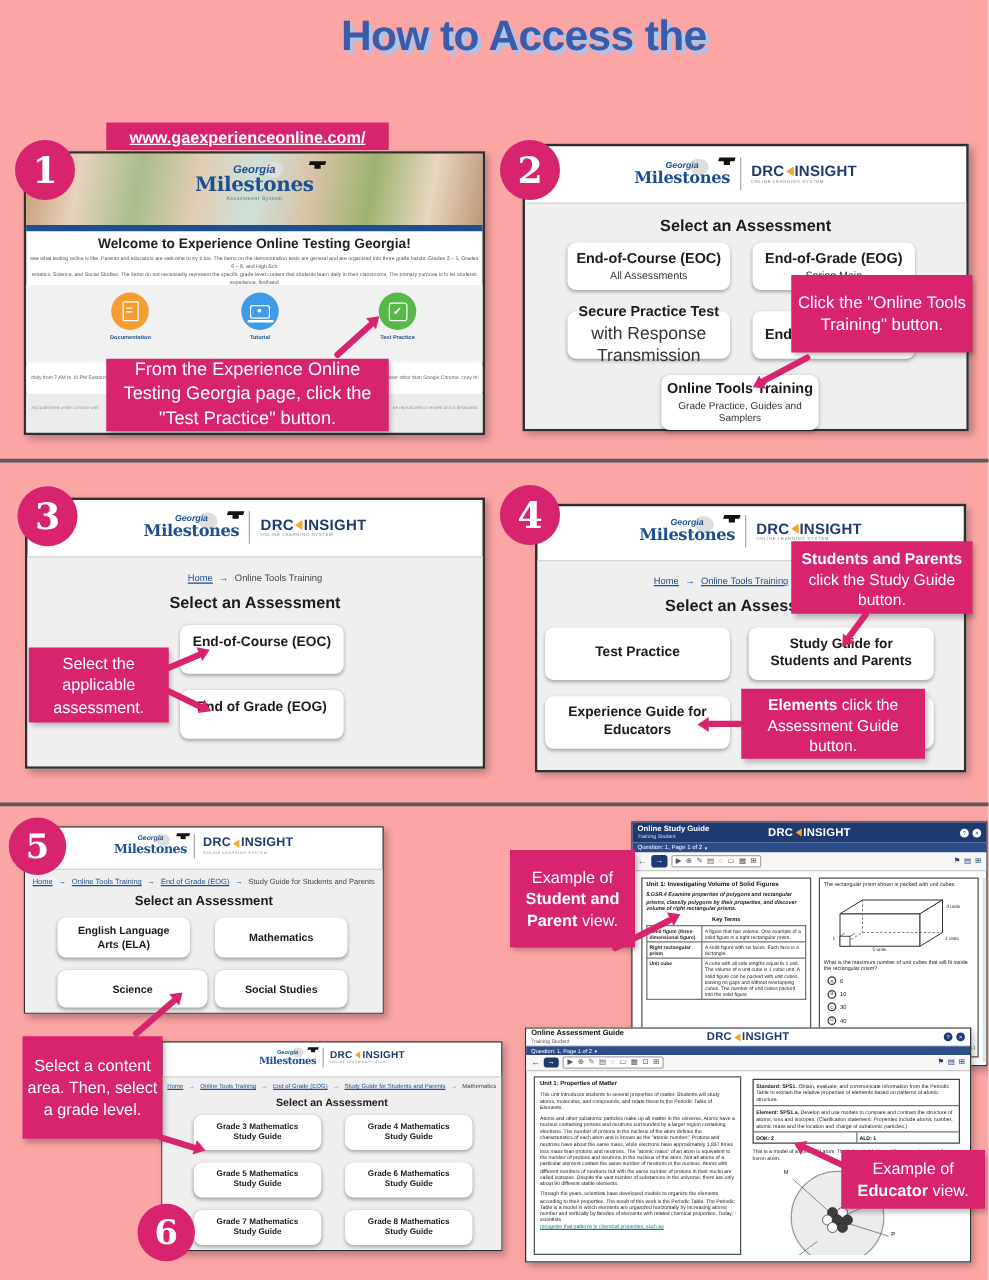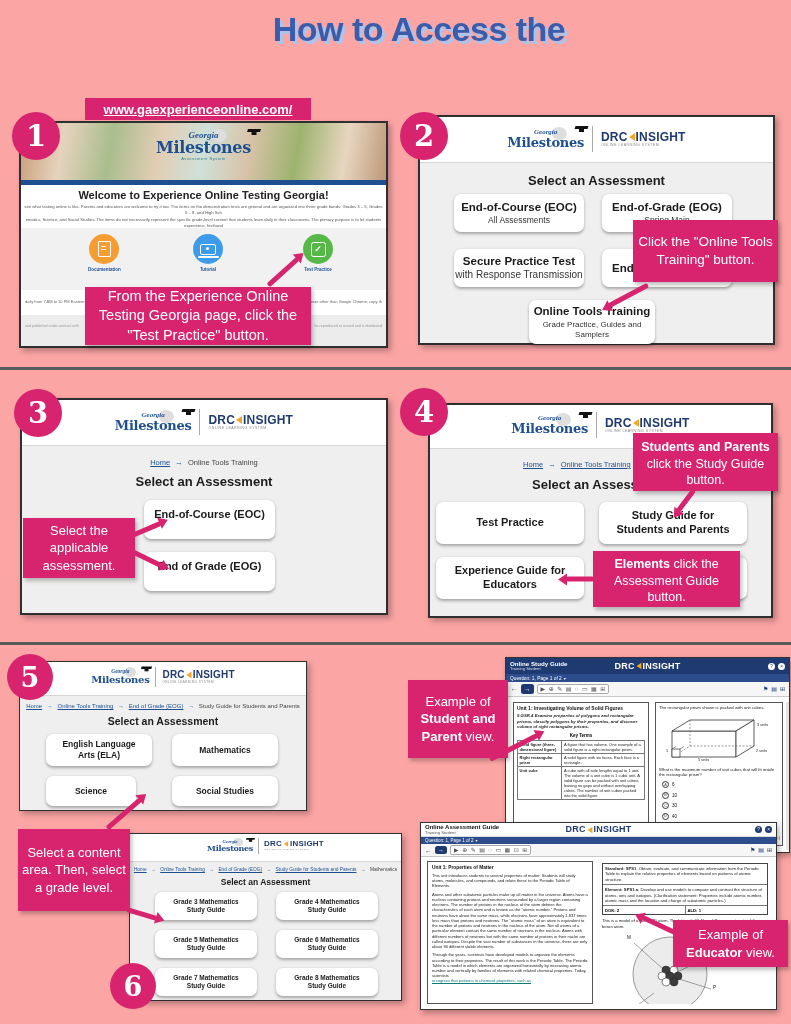--- a/index.html
+++ b/index.html
@@ -31,21 +31,21 @@
            box-shadow:2px 3px 4px rgba(0,0,0,.25);}
   .callout b{font-weight:bold;}
   .pa{position:absolute;height:4.5px;background:#d8246f;transform-origin:left center;z-index:6;border-radius:2px;}
   .pa::after{content:"";position:absolute;right:-8px;top:50%;transform:translateY(-50%);
              border-left:9px solid #d8246f;border-top:6.5px solid transparent;border-bottom:6.5px solid transparent;}
   
   .logos{position:absolute;display:flex;align-items:center;justify-content:center;gap:8px;width:100%;}
   .vdiv{width:1px;background:#aaa;}
   .gm{position:relative;text-align:center;line-height:1;}
   .gm .st{position:absolute;left:58%;top:-2px;width:15px;height:13px;background:#dedede;border-radius:45% 55% 50% 48%;}
-  .gm .gg{display:block;position:relative;font-family:Liberation Serif, serif;font-style:italic;font-weight:bold;color:#1d4f91;}
+  .gm .gg{display:block;position:relative;font-family:Liberation Sans, sans-serif;font-style:italic;font-weight:bold;color:#1d4f91;}
   .gm .mm{display:block;position:relative;font-family:"DejaVu Serif",serif;font-weight:bold;color:#1d4f91;letter-spacing:-.3px;}
   .gm .cap{position:absolute;top:-5px;right:-4px;width:13px;height:9px;z-index:2;}
   .gm .cap::before{content:"";position:absolute;left:0;top:2px;width:13px;height:3px;background:#111;transform:skewX(-18deg);}
   .gm .cap::after{content:"";position:absolute;left:4px;top:4px;width:5px;height:4px;background:#111;}
   .drc{line-height:1;text-align:left;}
   .drc .row{display:flex;align-items:center;font-weight:bold;color:#1e3a70;letter-spacing:.2px;}
   .drc .sw{width:0;height:0;border-top:4px solid transparent;border-bottom:4px solid transparent;border-right:6px solid #f5a623;margin:0 1px;}
   .drc .sub{display:block;color:#888;letter-spacing:.5px;margin-top:1px;}
   .drc.white .row{color:#fff;}
   
@@ -177,21 +177,21 @@
     <div class="mini-btn" style="left:34px;top:77px;width:130px;height:38px;font-size:11.5px;">
       <span class="bt">End-of-Course (EOC)</span>
       <span class="bs" style="font-size:8.5px;">All Assessments</span>
     </div>
     <div class="mini-btn" style="left:182px;top:77px;width:130px;height:38px;font-size:11.5px;">
       <span class="bt">End-of-Grade (EOG)</span>
       <span class="bs" style="font-size:8.5px;">Spring Main</span>
     </div>
     <div class="mini-btn" style="left:34px;top:132px;width:130px;height:38px;font-size:11.5px;">
       <span class="bt">Secure Practice Test</span>
-      <span class="bs" style="font-size:10px;">with Response Transmission</span>
+      <span class="bs" style="font-size:14px;">with Response Transmission</span>
     </div>
     <div class="mini-btn" style="left:182px;top:132px;width:130px;height:38px;font-size:11.5px;align-items:flex-start;padding-left:10px;">
       <span class="bt">End</span>
     </div>
     <div class="mini-btn" style="left:109px;top:183px;width:126px;height:44px;font-size:11.5px;">
       <span class="bt">Online Tools Training</span>
       <span class="bs" style="font-size:8px;width:110px;">Grade Practice, Guides and Samplers</span>
     </div>
   </div>
   <div class="pa" style="left:648px;top:283px;width:44px;transform:rotate(152deg);"></div>
@@ -315,21 +315,21 @@
       <span class="sep">→</span>
       <span class="cur">Study Guide for Students and Parents</span>
     </div>
     <div class="sel-head" style="top:53px;font-size:10.5px;">Select an Assessment</div>
     <div class="mini-btn" style="left:26px;top:72px;width:106px;height:32px;font-size:8.5px;">
       <span class="bt" style="width:90px;">English Language Arts (ELA)</span>
     </div>
     <div class="mini-btn" style="left:152px;top:72px;width:106px;height:32px;font-size:8.5px;">
       <span class="bt">Mathematics</span>
     </div>
-    <div class="mini-btn" style="left:26px;top:114px;width:90px;height:30px;font-size:8.5px;">
+    <div class="mini-btn" style="left:26px;top:114px;width:120px;height:30px;font-size:8.5px;">
       <span class="bt">Science</span>
     </div>
     <div class="mini-btn" style="left:152px;top:114px;width:106px;height:30px;font-size:8.5px;">
       <span class="bt">Social Studies</span>
     </div>
   </div>
   <div class="pa" style="left:107px;top:826px;width:44px;transform:rotate(-41deg);"></div>
   <div class="pa" style="left:127px;top:907px;width:31px;transform:rotate(17deg);"></div>
   <div class="callout" style="left:18px;top:829px;width:112px;height:82px;font-size:13px;">
     <span>Select a content area. Then, select a grade level.</span>

